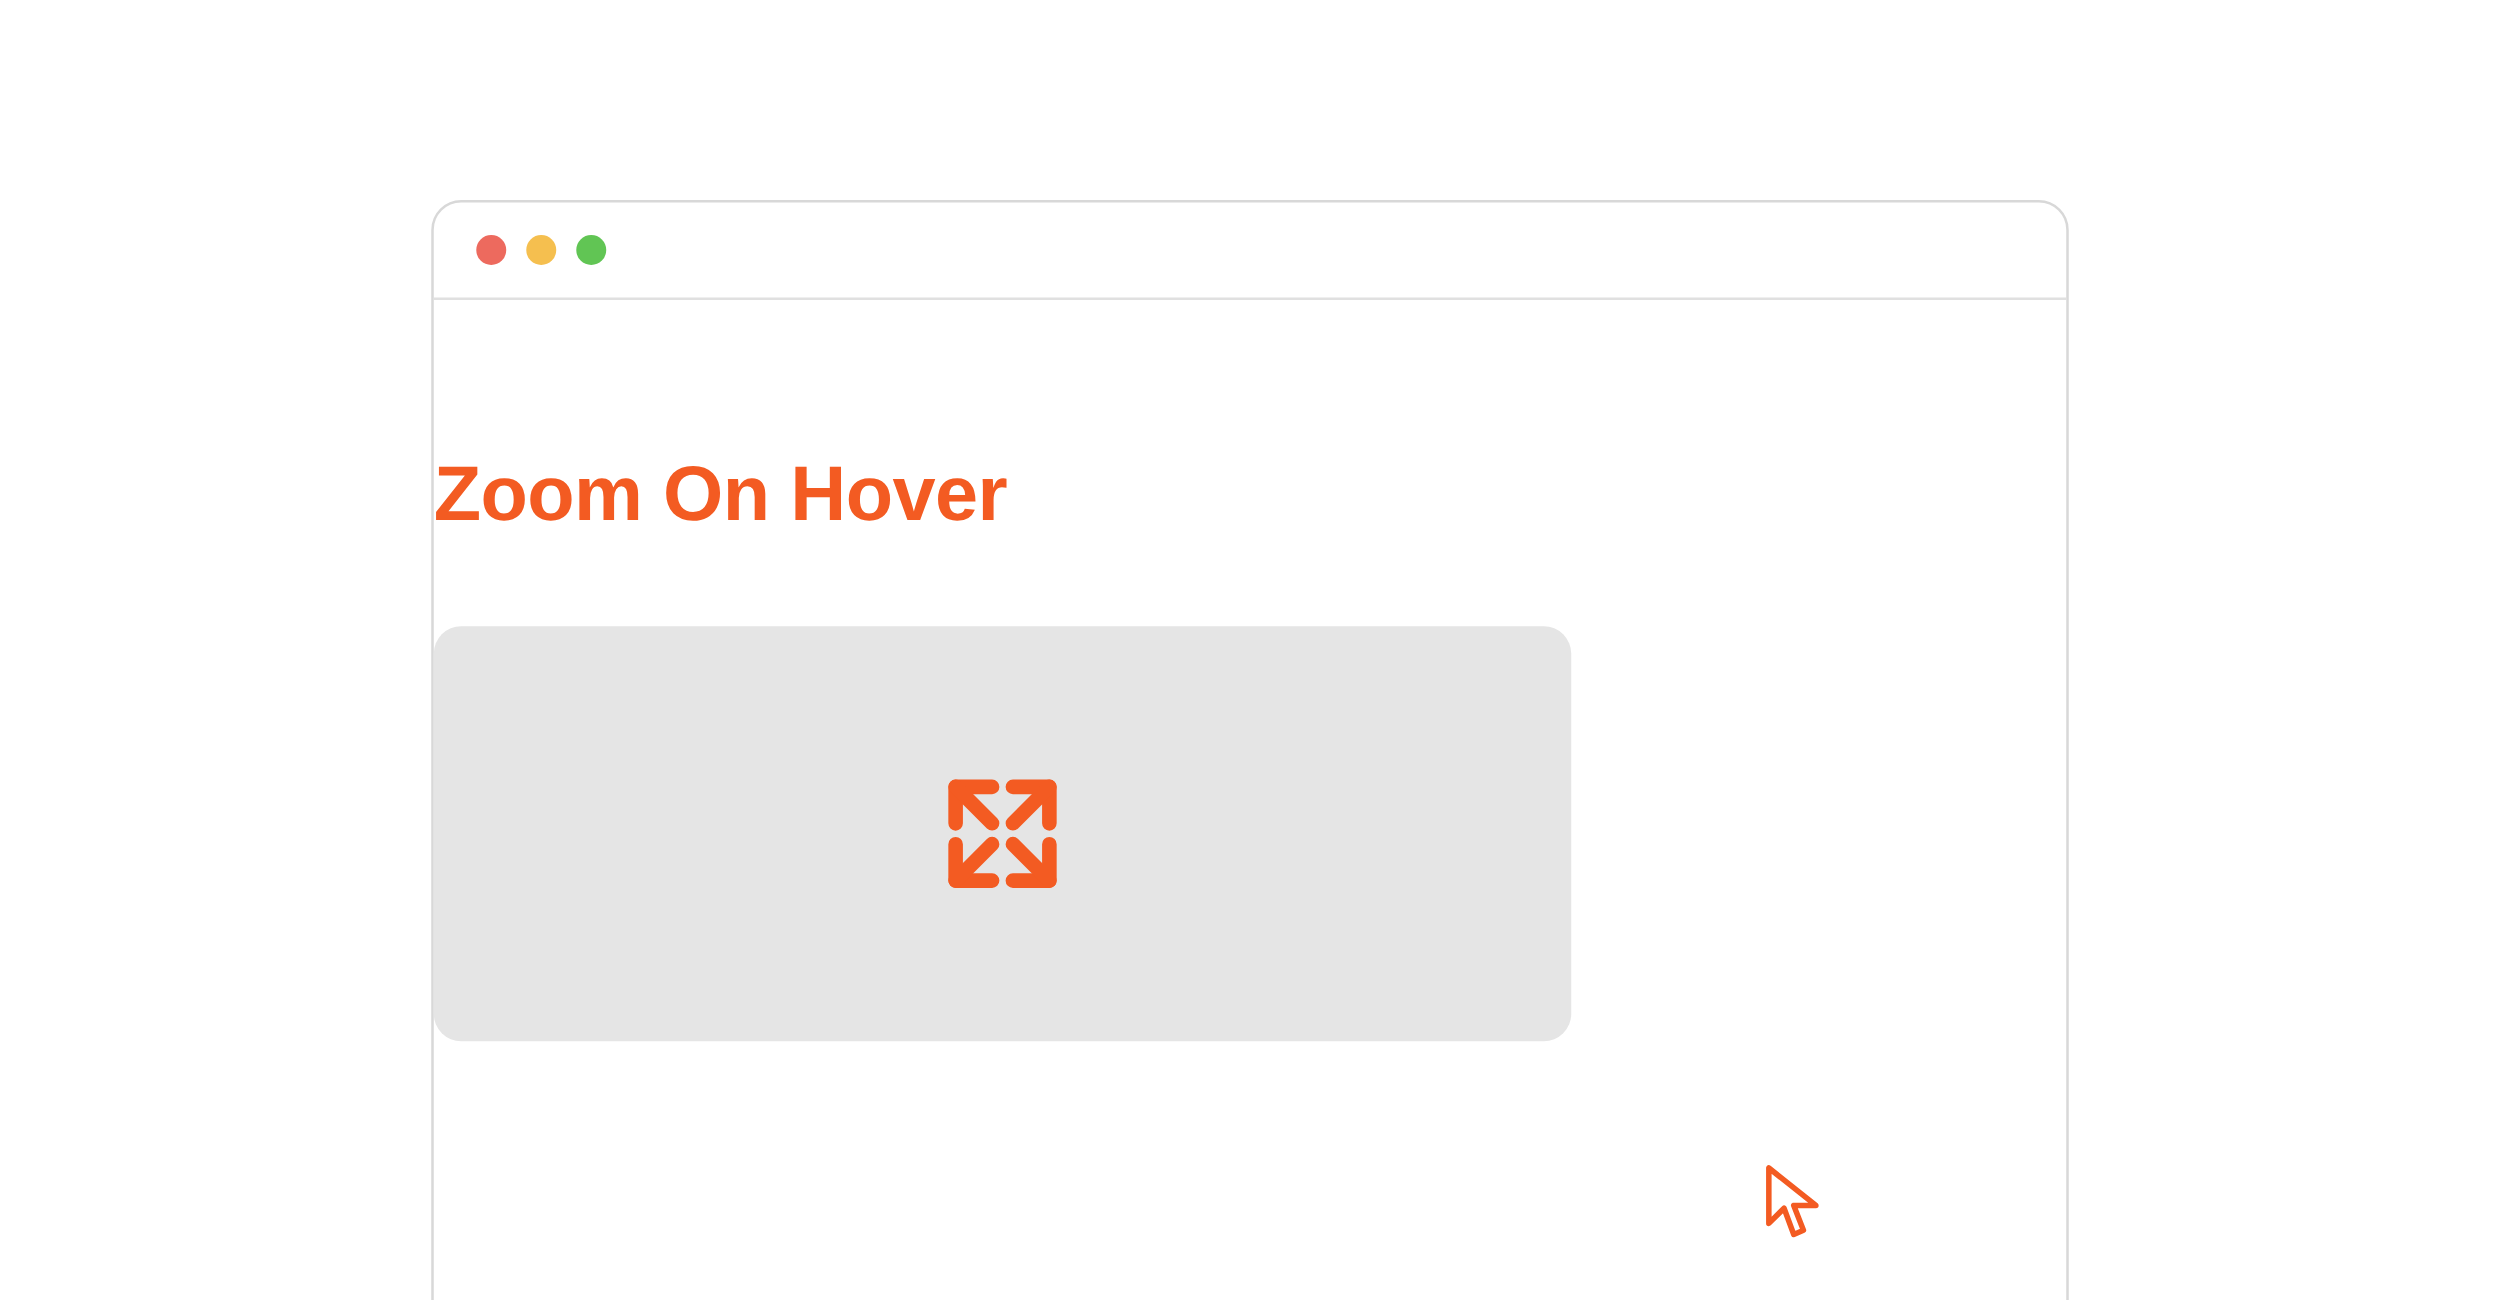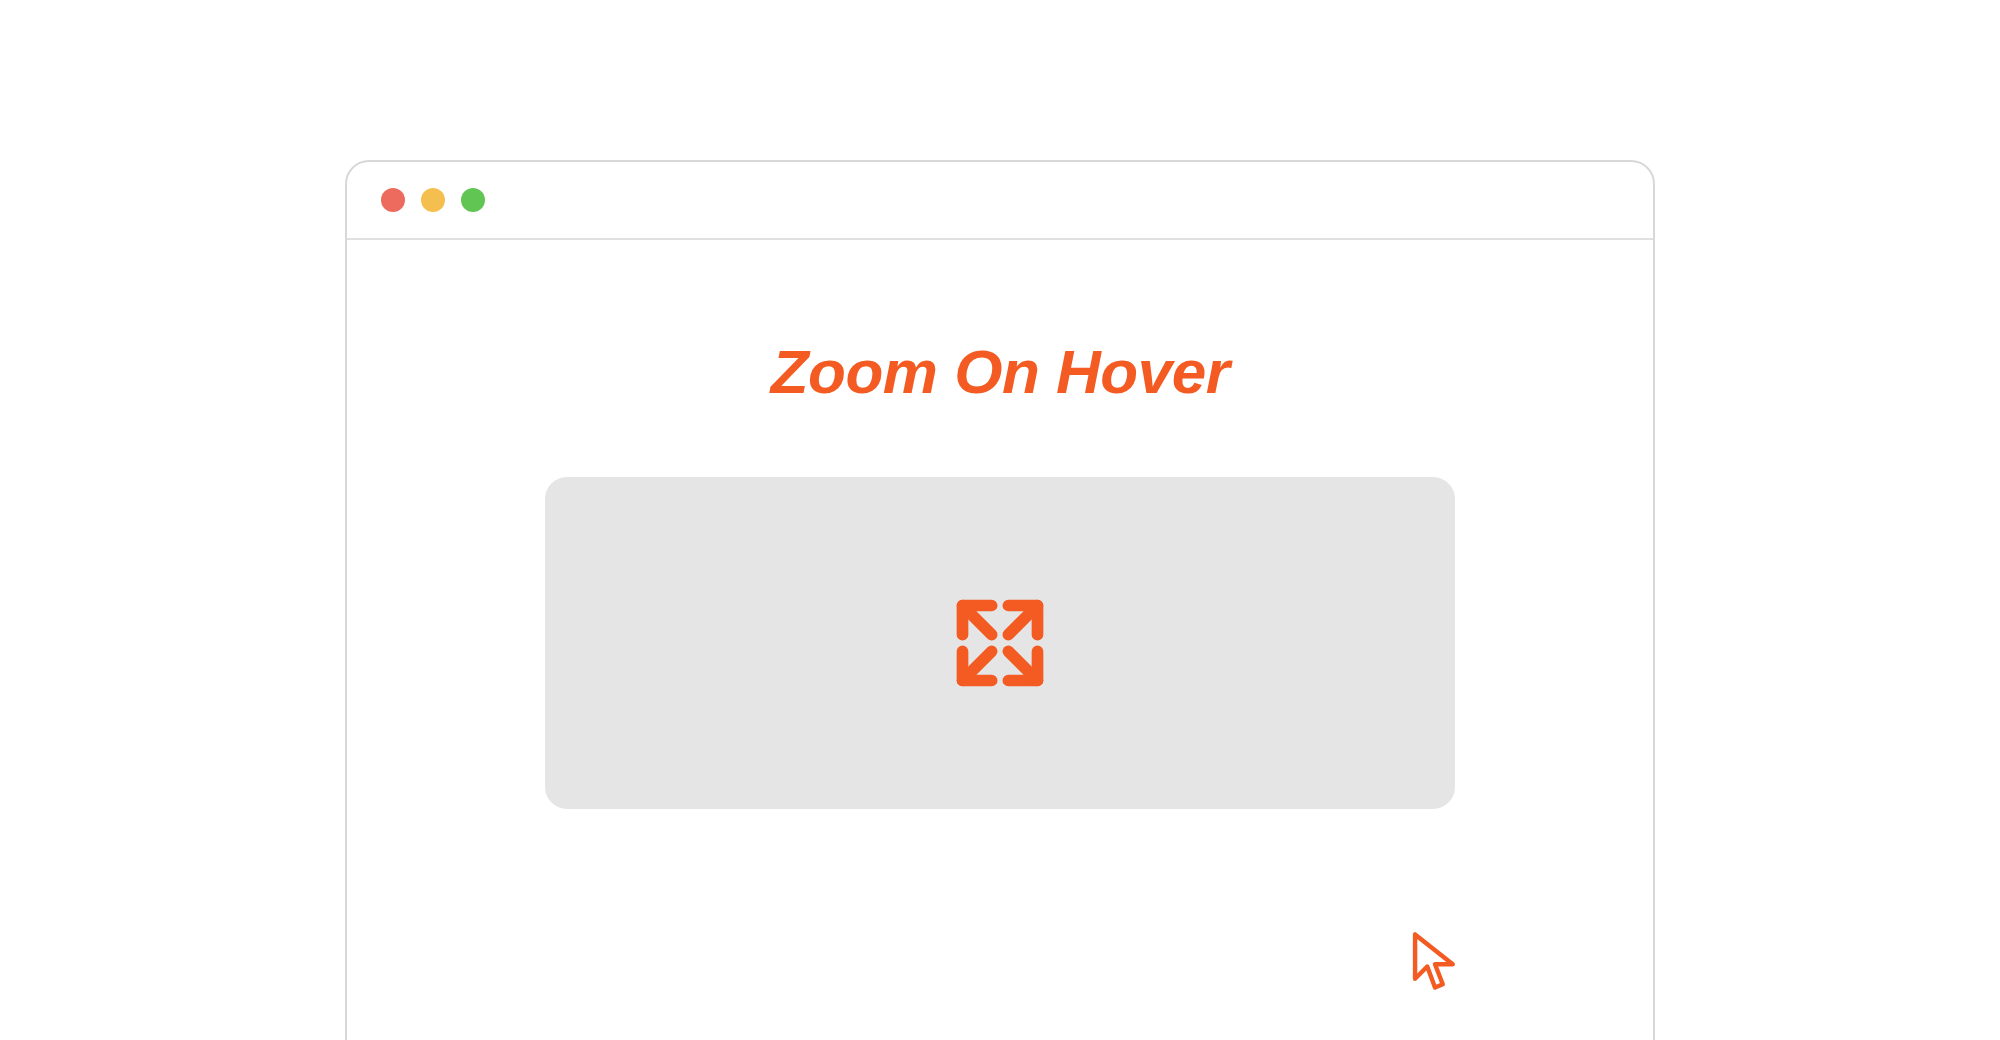--- a/index.html
+++ b/index.html
@@ -41,27 +41,26 @@
       width: 24px;
       height: 24px;
       border-radius: 50%;
     }
     
     .traffic-light.red { background: #ed6a5e; }
     .traffic-light.yellow { background: #f5bf4f; }
     .traffic-light.green { background: #61c554; }
     
     .content {
-      padding-top: 96px;
+      padding-top: 120px;
       display: flex;
       flex-direction: column;
-      align-items: center;
+      align-items: flex-start;
       position: relative;
       min-height: 800px;
-      font-style: italic;
     }
     
     .heading {
       font-size: 62px;
       font-weight: 700;
       color: #f35b22;
       margin-bottom: 70px;
       letter-spacing: -0.5px;
     }
     

